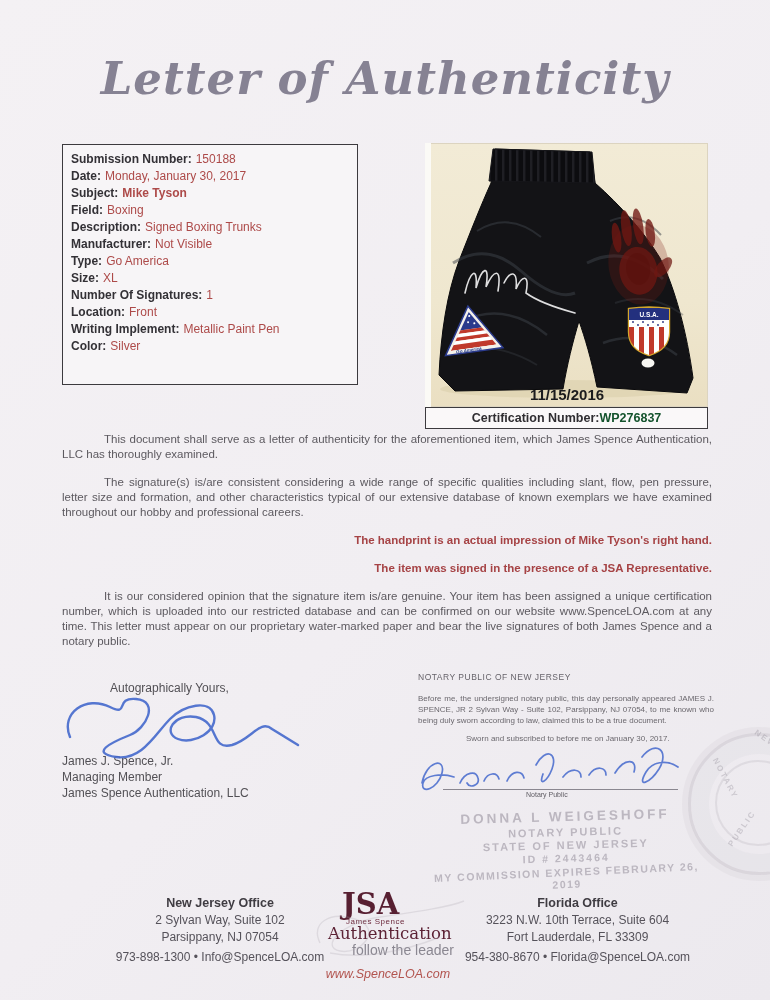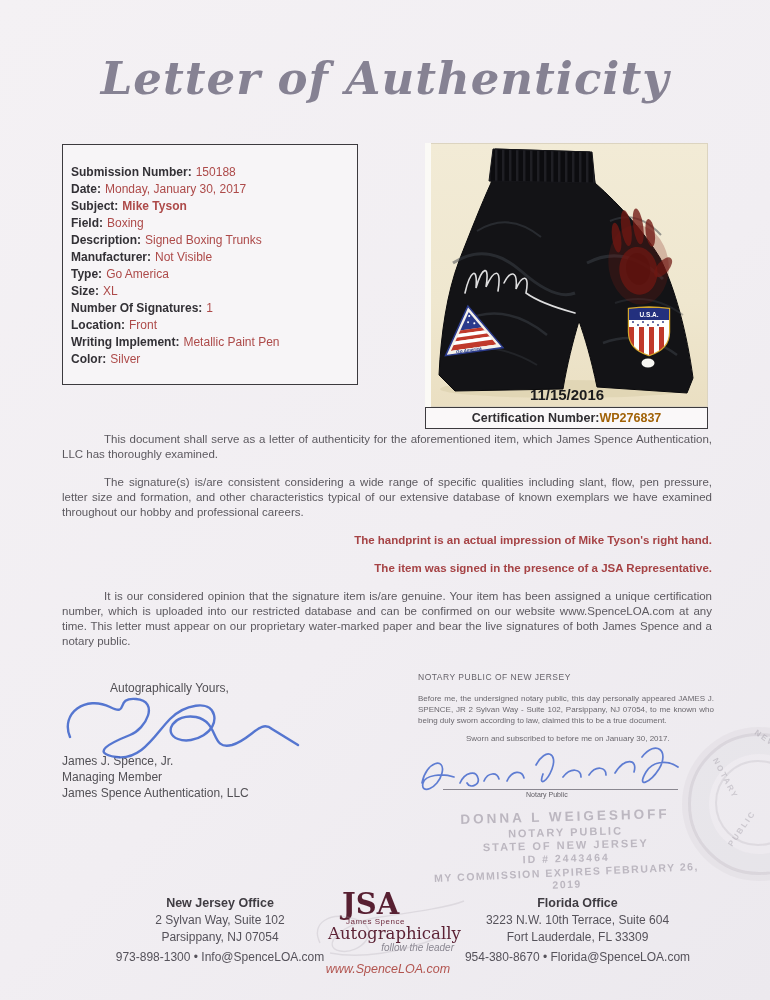--- a/index.html
+++ b/index.html
@@ -17,21 +17,21 @@
   .title{
     position:absolute;top:52px;left:0;width:770px;text-align:center;
     font-family:"DejaVu Serif","Liberation Serif",serif;
     font-style:italic;font-weight:600;font-size:45px;color:#868293;
     letter-spacing:1px;
   }
   
   .details-box{
     position:absolute;left:62px;top:144px;width:296px;height:241px;
     border:1.5px solid #3c3a3e;background:#f7f5f7;
-    padding:19px 8px;box-sizing:border-box;
+    padding:6px 8px;box-sizing:border-box;
     font-size:12px;line-height:17px;
   }
   .detail-row{white-space:nowrap;}
   .detail-row.gap{margin-top:0;}
   .detail-label{font-weight:bold;color:#333136;}
   .detail-value{color:#ad4a49;margin-left:4px;}
   .detail-value.strong{font-weight:bold;}
   
   .photo{
     position:absolute;left:425px;top:143px;width:283px;height:264px;
@@ -39,21 +39,21 @@
     box-shadow:0 0 0 1px #dcd4c0 inset;
   }
   .photo svg{display:block;}
   .cert-box{
     position:absolute;left:425px;top:407px;width:283px;height:22px;
     border:1.5px solid #3c3a3e;background:#faf8f9;
     display:flex;align-items:center;justify-content:center;
     font-size:12.5px;font-weight:bold;box-sizing:border-box;
   }
   .cert-label{color:#2f2d31;}
-  .cert-number{color:#a16207;}
+  .cert-number{color:#14532d;}
   
   .body-text{
     position:absolute;left:62px;top:432px;width:650px;
     font-size:11.5px;line-height:15px;color:#5c595f;text-align:justify;
   }
   .body-text p{margin:0 0 13px 0;text-indent:42px;}
   .body-text p.highlight{color:#a64345;font-weight:bold;text-align:right;}
   
   .signer{position:absolute;left:62px;top:681px;width:300px;font-size:12px;color:#525055;}
   .signer .closing{margin-bottom:2px;margin-left:48px;}
@@ -96,21 +96,21 @@
   .footer-col{position:absolute;text-align:center;color:#55525a;font-size:12px;line-height:17px;}
   .footer-col .office-title{font-weight:bold;color:#3f3c42;font-size:12.5px;}
   .footer-col .contact{margin-top:3px;}
   .nj-office{left:70px;top:895px;width:300px;}
   .fl-office{left:430px;top:895px;width:295px;}
   .jsa-logo{position:absolute;left:318px;top:891px;width:140px;text-align:center;}
   .jsa-logo .swirl{position:absolute;left:-18px;top:2px;opacity:.3;}
   .jsa-abbr{font-family:"DejaVu Serif","Liberation Serif",serif;font-weight:bold;font-size:29px;color:#571f31;line-height:26px;text-align:left;padding-left:24px;}
   .jsa-small{font-size:8px;color:#6d2a3d;text-align:left;padding-left:28px;letter-spacing:.5px;}
   .jsa-name{font-family:"DejaVu Serif","Liberation Serif",serif;font-size:16.5px;color:#5c2235;line-height:16px;text-align:left;padding-left:10px;}
-  .jsa-tagline{font-size:10px;font-style:italic;color:#8a8791;text-align:right;padding-right:4px;}
+  .jsa-tagline{font-size:14px;color:#8a8791;text-align:right;padding-right:4px;}
   .jsa-site{font-size:12.5px;font-style:italic;color:#b2544f;margin-top:9px;}
 </style>
 </head>
 <body>
 
 <div class="page">
 
   <div class="title">Letter of Authenticity</div>
 
   <div class="details-box">
@@ -280,21 +280,21 @@
     <div>Parsippany, NJ 07054</div>
     <div class="contact">973-898-1300 •  Info@SpenceLOA.com</div>
   </div>
 
   <div class="jsa-logo">
     <svg class="swirl" width="170" height="70" viewBox="0 0 170 70">
       <path d="M20,50 C10,30 30,18 55,26 C85,36 60,62 40,58 C20,54 40,30 80,24 C115,19 150,14 164,8 M30,60 C60,66 100,60 140,44" fill="none" stroke="#aaa5ae" stroke-width="1.4" opacity="0.85"></path>
     </svg>
     <div class="jsa-abbr">JSA</div>
     <div class="jsa-small">James Spence</div>
-    <div class="jsa-name">Autographically</div>
+    <div class="jsa-name">Authentication</div>
     <div class="jsa-tagline">follow the leader</div>
     <div class="jsa-site">www.SpenceLOA.com</div>
   </div>
 
   <div class="footer-col fl-office">
     <div class="office-title">Florida Office</div>
     <div>3223 N.W. 10th Terrace, Suite 604</div>
     <div>Fort Lauderdale, FL 33309</div>
     <div class="contact">954-380-8670 •  Florida@SpenceLOA.com</div>
   </div>

